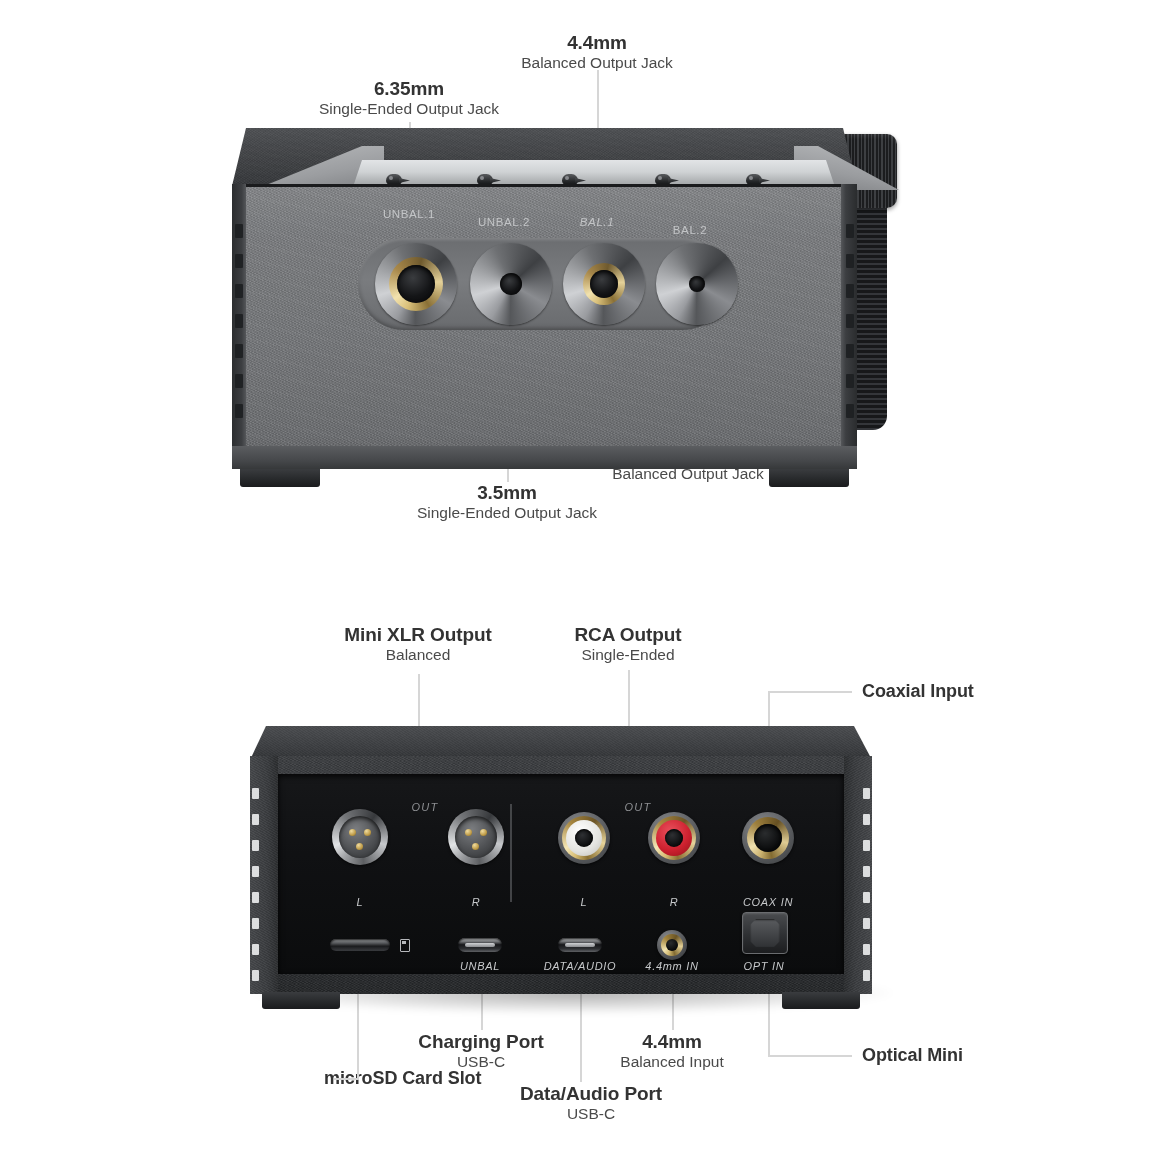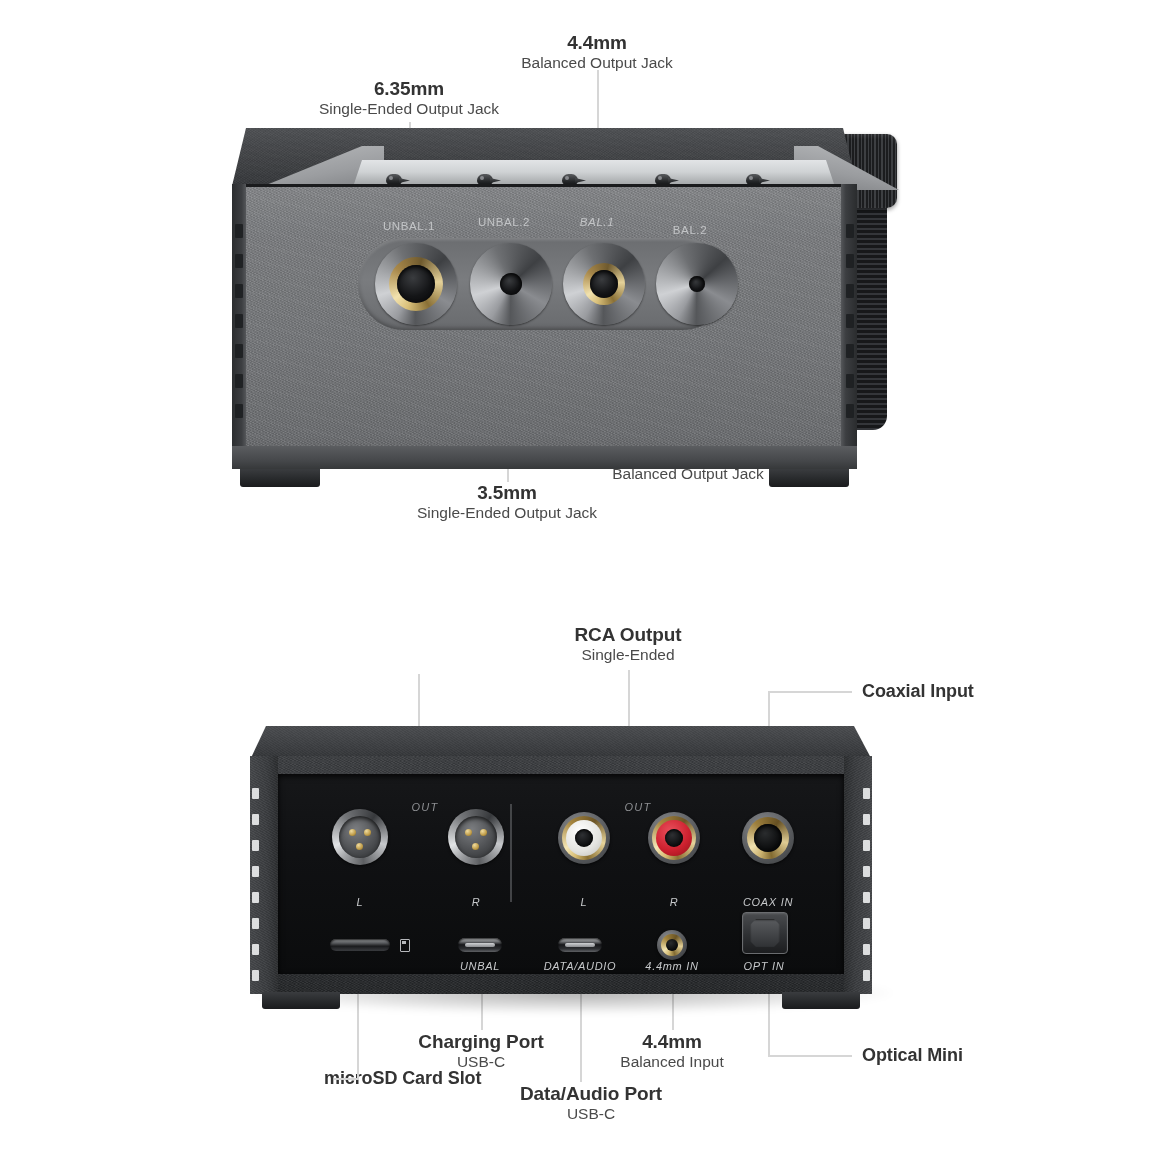--- a/index.html
+++ b/index.html
@@ -351,21 +351,21 @@
     <div class="d1-notch" style="left:3px;top:276px;"></div>
 
     <div class="d1-notch" style="left:614px;top:96px;"></div>
     <div class="d1-notch" style="left:614px;top:126px;"></div>
     <div class="d1-notch" style="left:614px;top:156px;"></div>
     <div class="d1-notch" style="left:614px;top:186px;"></div>
     <div class="d1-notch" style="left:614px;top:216px;"></div>
     <div class="d1-notch" style="left:614px;top:246px;"></div>
     <div class="d1-notch" style="left:614px;top:276px;"></div>
 
-    <div class="panel-text" style="left:177px;top:92px;text-align:center;">UNBAL.1</div>
+    <div class="panel-text" style="left:177px;top:80px;text-align:center;">UNBAL.1</div>
     <div class="panel-text" style="left:272px;top:88px;">UNBAL.2</div>
     <div class="panel-text" style="left:365px;top:88px;font-style:italic;">BAL.1</div>
     <div class="panel-text" style="left:458px;top:88px;margin-top:8px;">BAL.2</div>
 
     <div class="d1-plate"></div>
 
     <div class="jack" style="left:143px;top:115px;width:82px;height:82px;">
       <div class="bez"></div>
       <div class="ring gold" style="left:14px;top:14px;width:54px;height:54px;"></div>
       <div class="hole" style="left:22px;top:22px;width:38px;height:38px;"></div>
@@ -385,20 +385,24 @@
     <div class="jack" style="left:424px;top:115px;width:82px;height:82px;">
       <div class="bez"></div>
       <div class="hole" style="left:33px;top:33px;width:16px;height:16px;"></div>
     </div>
 
     <div class="d1-botband"></div>
     <div class="d1-foot" style="left:8px;"></div>
     <div class="d1-foot" style="left:537px;"></div>
   </div>
 
+  <div class="callout c-center" style="left:418px;top:624px;">
+    <div class="hd">Mini XLR Output</div>
+    <div class="sub">Balanced</div>
+  </div>
   <div class="vline" style="left:418px;top:674px;height:106px;"></div>
   <div class="hline" style="left:361px;top:779px;width:116px;"></div>
   <div class="vline" style="left:360px;top:779px;height:38px;"></div>
   <div class="vline" style="left:476px;top:779px;height:38px;"></div>
 
   <div class="callout c-center" style="left:628px;top:624px;">
     <div class="hd">RCA Output</div>
     <div class="sub">Single-Ended</div>
   </div>
   <div class="vline" style="left:628px;top:670px;height:110px;"></div>

